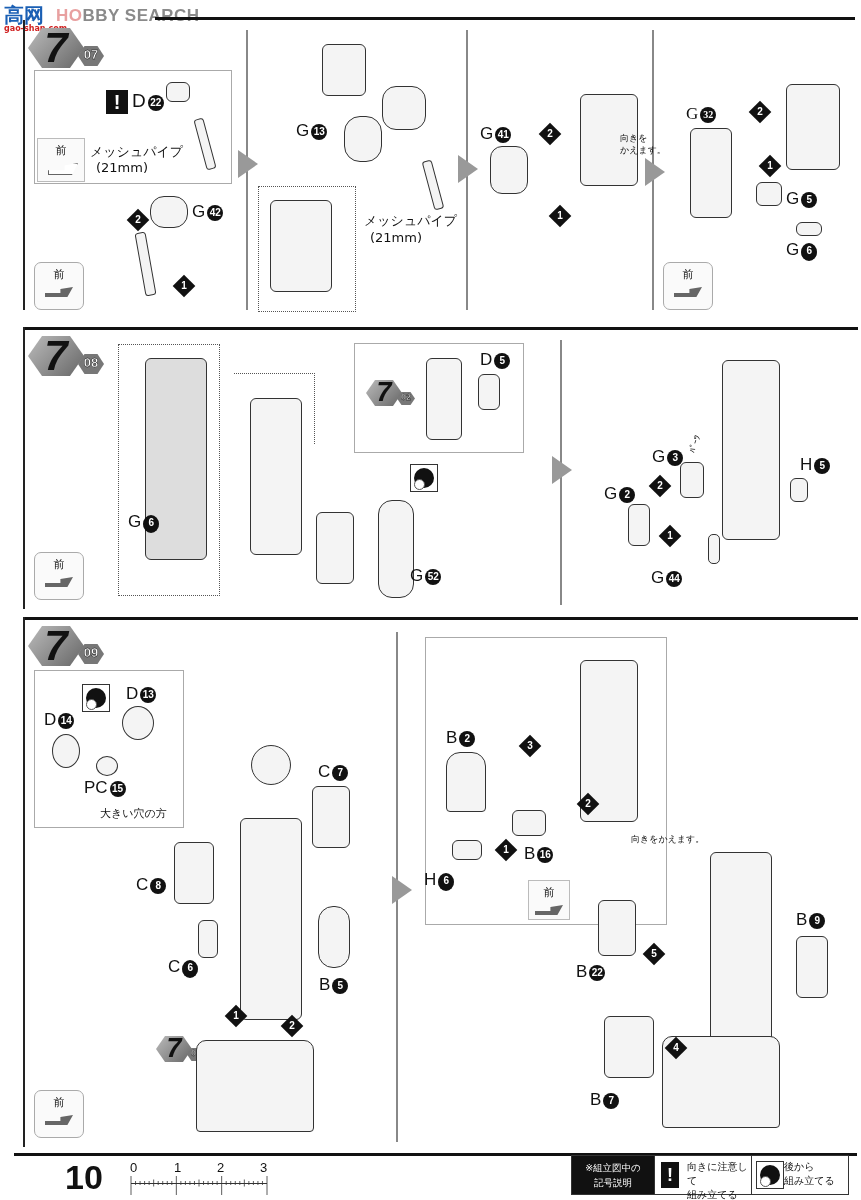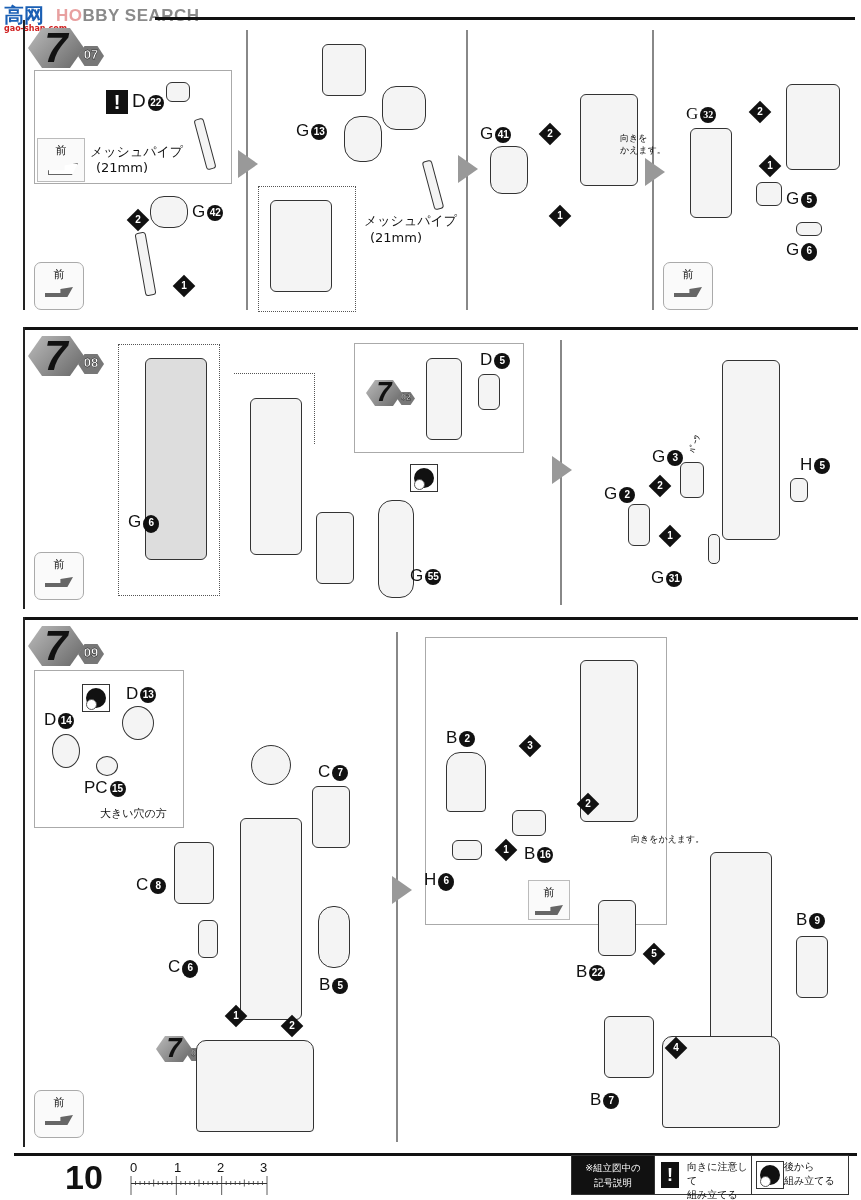--- a/index.html
+++ b/index.html
@@ -164,21 +164,21 @@
 
   <div class="front" style="left:34px;top:552px;">
     <div class="lbl">前</div>
     <div class="arr"></div>
   </div>
 
   <div class="dotted" style="left:234px;top:373px;width:80px;height:70px;border-left:none;border-bottom:none;"></div>
   <div class="part-shape" style="left:250px;top:398px;width:50px;height:155px;"></div>
   <div class="part-shape" style="left:316px;top:512px;width:36px;height:70px;"></div>
   <div class="part-shape" style="left:378px;top:500px;width:34px;height:96px;border-radius:14px;"></div>
-  <div class="part" style="left:410px;top:566px;"><span>G</span><span class="n">55</span></div>
+  <div class="part" style="left:410px;top:566px;"><span>G</span><span class="n">52</span></div>
   <div class="later" style="left:410px;top:464px;"></div>
 
   <div class="callout" style="left:354px;top:343px;width:168px;height:108px;"></div>
   <div class="mini-badge" style="left:366px;top:380px;">
     <div class="hex"></div>
     <div class="hex-num">7</div>
     <div class="hex-sub"></div>
     <div class="hex-sub-num">02</div>
   </div>
   <div class="part-shape" style="left:426px;top:358px;width:34px;height:80px;"></div>
@@ -194,21 +194,21 @@
   <div class="part-shape" style="left:680px;top:462px;width:22px;height:34px;"></div>
   <div class="diamond" style="left:652px;top:478px;">
       <span>2</span>
     </div>
   <div class="part" style="left:604px;top:484px;"><span>G</span><span class="n">2</span></div>
   <div class="part-shape" style="left:628px;top:504px;width:20px;height:40px;"></div>
   <div class="diamond" style="left:662px;top:528px;">
       <span>1</span>
     </div>
   <div class="part-shape" style="left:708px;top:534px;width:10px;height:28px;border-radius:5px;"></div>
-  <div class="part" style="left:651px;top:568px;"><span>G</span><span class="n">31</span></div>
+  <div class="part" style="left:651px;top:568px;"><span>G</span><span class="n">44</span></div>
   <div class="part" style="left:800px;top:455px;"><span>H</span><span class="n">5</span></div>
   <div class="part-shape" style="left:790px;top:478px;width:16px;height:22px;"></div>
 </section>
 
 <div class="hline" style="left:23px;top:617px;width:835px;height:3px;"></div>
 <div class="vline" style="left:23px;top:617px;width:2px;height:530px;"></div>
 <section>
   <div class="badge" style="left:28px;top:626px;">
     <div class="hex"></div>
     <div class="hex-num">7</div>

